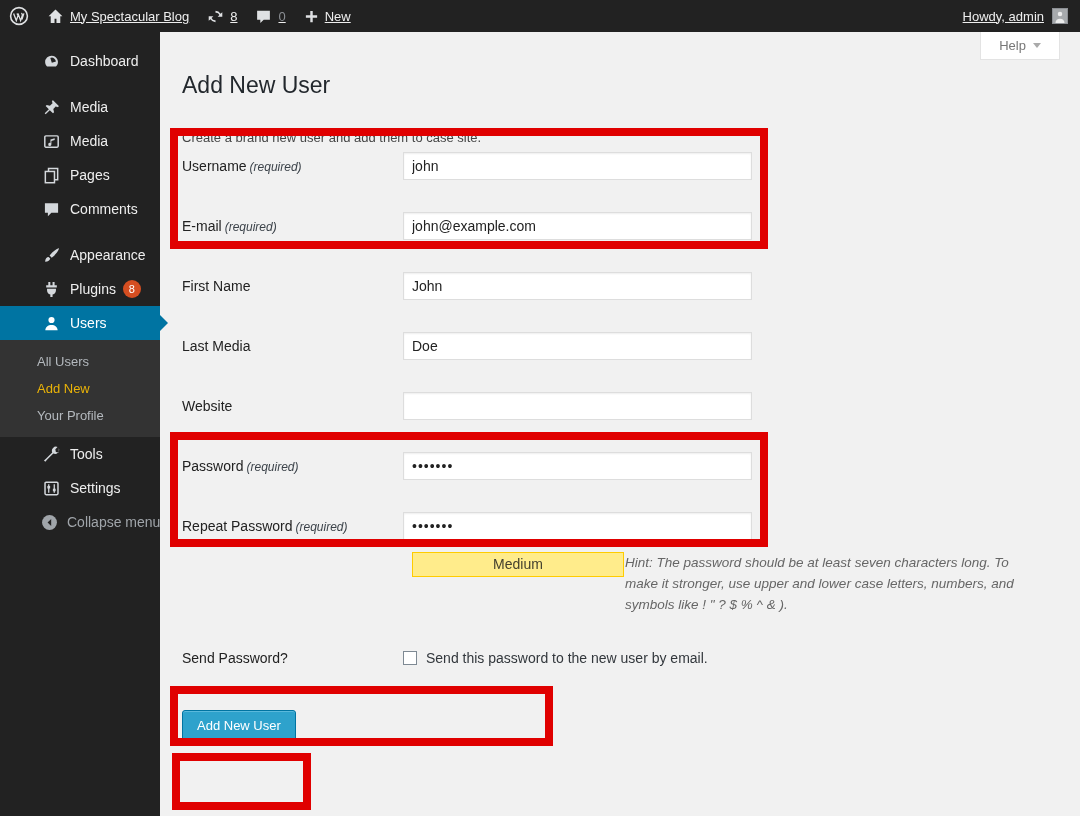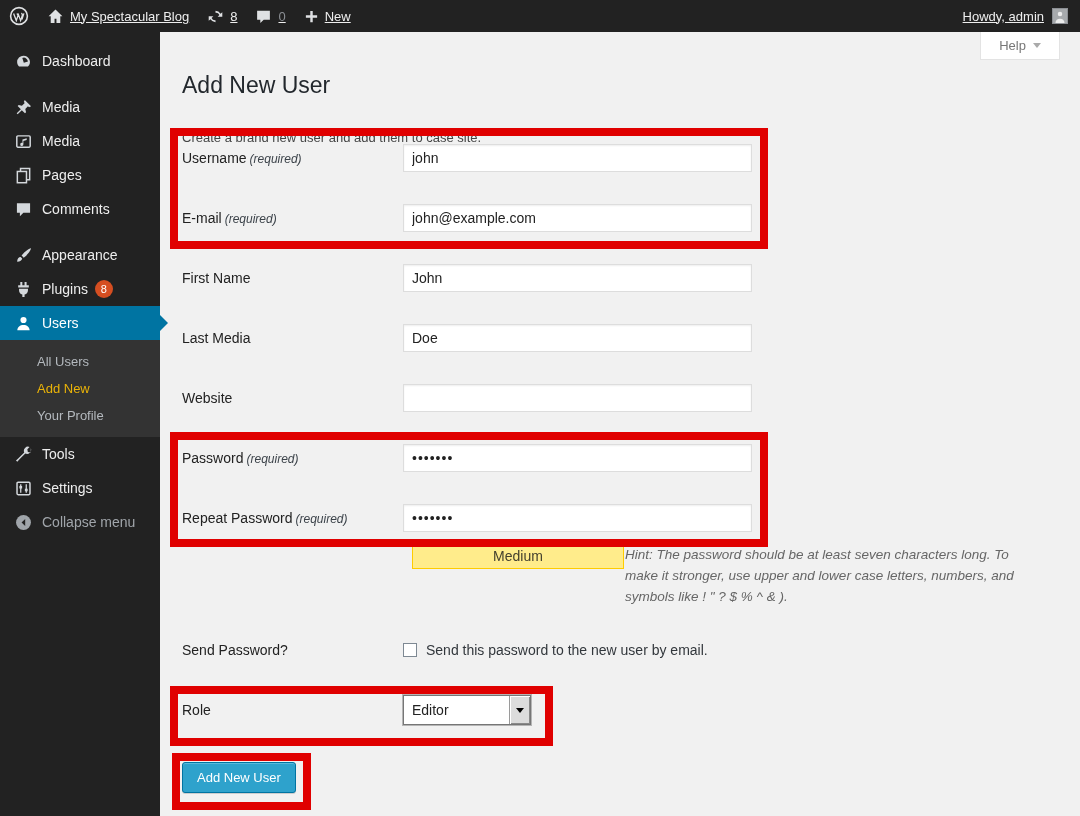--- a/index.html
+++ b/index.html
@@ -22,21 +22,21 @@
   .avatar {
     width:16px; height:16px; background:#a7aaad; display:flex; align-items:flex-end; justify-content:center;
     border:1px solid #8c8f94; overflow:hidden;
   }
   
   #sidebar {
     position:absolute; top:32px; left:0; width:160px; height:784px;
     background:#222; color:#eee; font-size:14px; z-index:55;
   }
   #sidebar .menu { padding-top:12px; }
-  .menu-item { height:34px; display:flex; align-items:center; position:relative; cursor:pointer; }
+  .menu-item { height:34px; display:flex; align-items:center; position:relative; cursor:pointer;padding-left:28px; }
   .mi-icon { width:20px; margin-left:13px; display:flex; justify-content:center; color:#d4d8dc; }
   .mi-icon svg { display:block; }
   .mi-label { margin-left:9px; white-space:nowrap; }
   .menu-sep { height:12px; }
   .menu-item.current { background:#0074a2; color:#fff; }
   .menu-item.current .mi-icon { color:#fff; }
   .menu-item.current::after {
     content:""; position:absolute; right:-8px; top:50%; margin-top:-8px;
     border-top:8px solid transparent; border-bottom:8px solid transparent;
     border-left:8px solid #0074a2;
@@ -56,21 +56,21 @@
   .help-btn {
     position:absolute; top:0; right:20px; width:80px; height:28px;
     background:#fff; border:1px solid #e3e3e3; border-top:none;
     color:#777; font-size:13px; display:flex; align-items:center; justify-content:center; gap:7px;
     cursor:pointer;
   }
   .caret-down { width:0; height:0; border-left:4px solid transparent; border-right:4px solid transparent; border-top:5px solid #aaa; }
   .page-title { position:absolute; left:22px; top:40px; font-size:23px; font-weight:400; color:#23282d; }
   .page-sub { position:absolute; left:22px; top:98px; font-size:13px; color:#444; }
   
-  .form-area { position:absolute; left:22px; top:96px; width:848px; }
+  .form-area { position:absolute; left:22px; top:104px; width:848px; }
   .frow { display:flex; align-items:center; height:60px; }
   .flabel { width:221px; font-size:14px; color:#222; }
   .req { font-style:italic; font-size:12px; color:#3c434a; margin-left:3px; }
   .txt {
     width:349px; height:28px; padding:12px 8px;
     border:1px solid #ddd; background:#fff; color:#222;
     font-size:14px; font-family:"Liberation Sans", sans-serif;
     box-shadow:inset 0 1px 2px rgba(0,0,0,.07); outline:none;
   }
   .pw { letter-spacing:1px; }
@@ -330,29 +330,20 @@
         <p class="hint">Hint: The password should be at least seven characters long. To make it stronger, use upper and lower case letters, numbers, and symbols like ! " ? $ % ^ &amp; ).</p>
       </div>
     </div>
 
     <div class="frow">
       <div class="flabel">Send Password?</div>
       <span class="checkbox"></span>
       <span class="cb-label">Send this password to the new user by email.</span>
     </div>
 
-    <div class="frow">
-      <div class="flabel">Role</div>
-      <div class="fake-select">
-        <span class="sel-text">Editor</span>
-        <span class="sel-btn">
-          <span class="sel-caret"></span>
-        </span>
-      </div>
-    </div>
 
     <button class="submit-btn">Add New User</button>
   </div>
 
   <div class="rbox" id="rbox-credentials"></div>
   <div class="rbox" id="rbox-passwords"></div>
   <div class="rbox" id="rbox-role"></div>
   <div class="rbox" id="rbox-submit"></div>
 </div>
 

